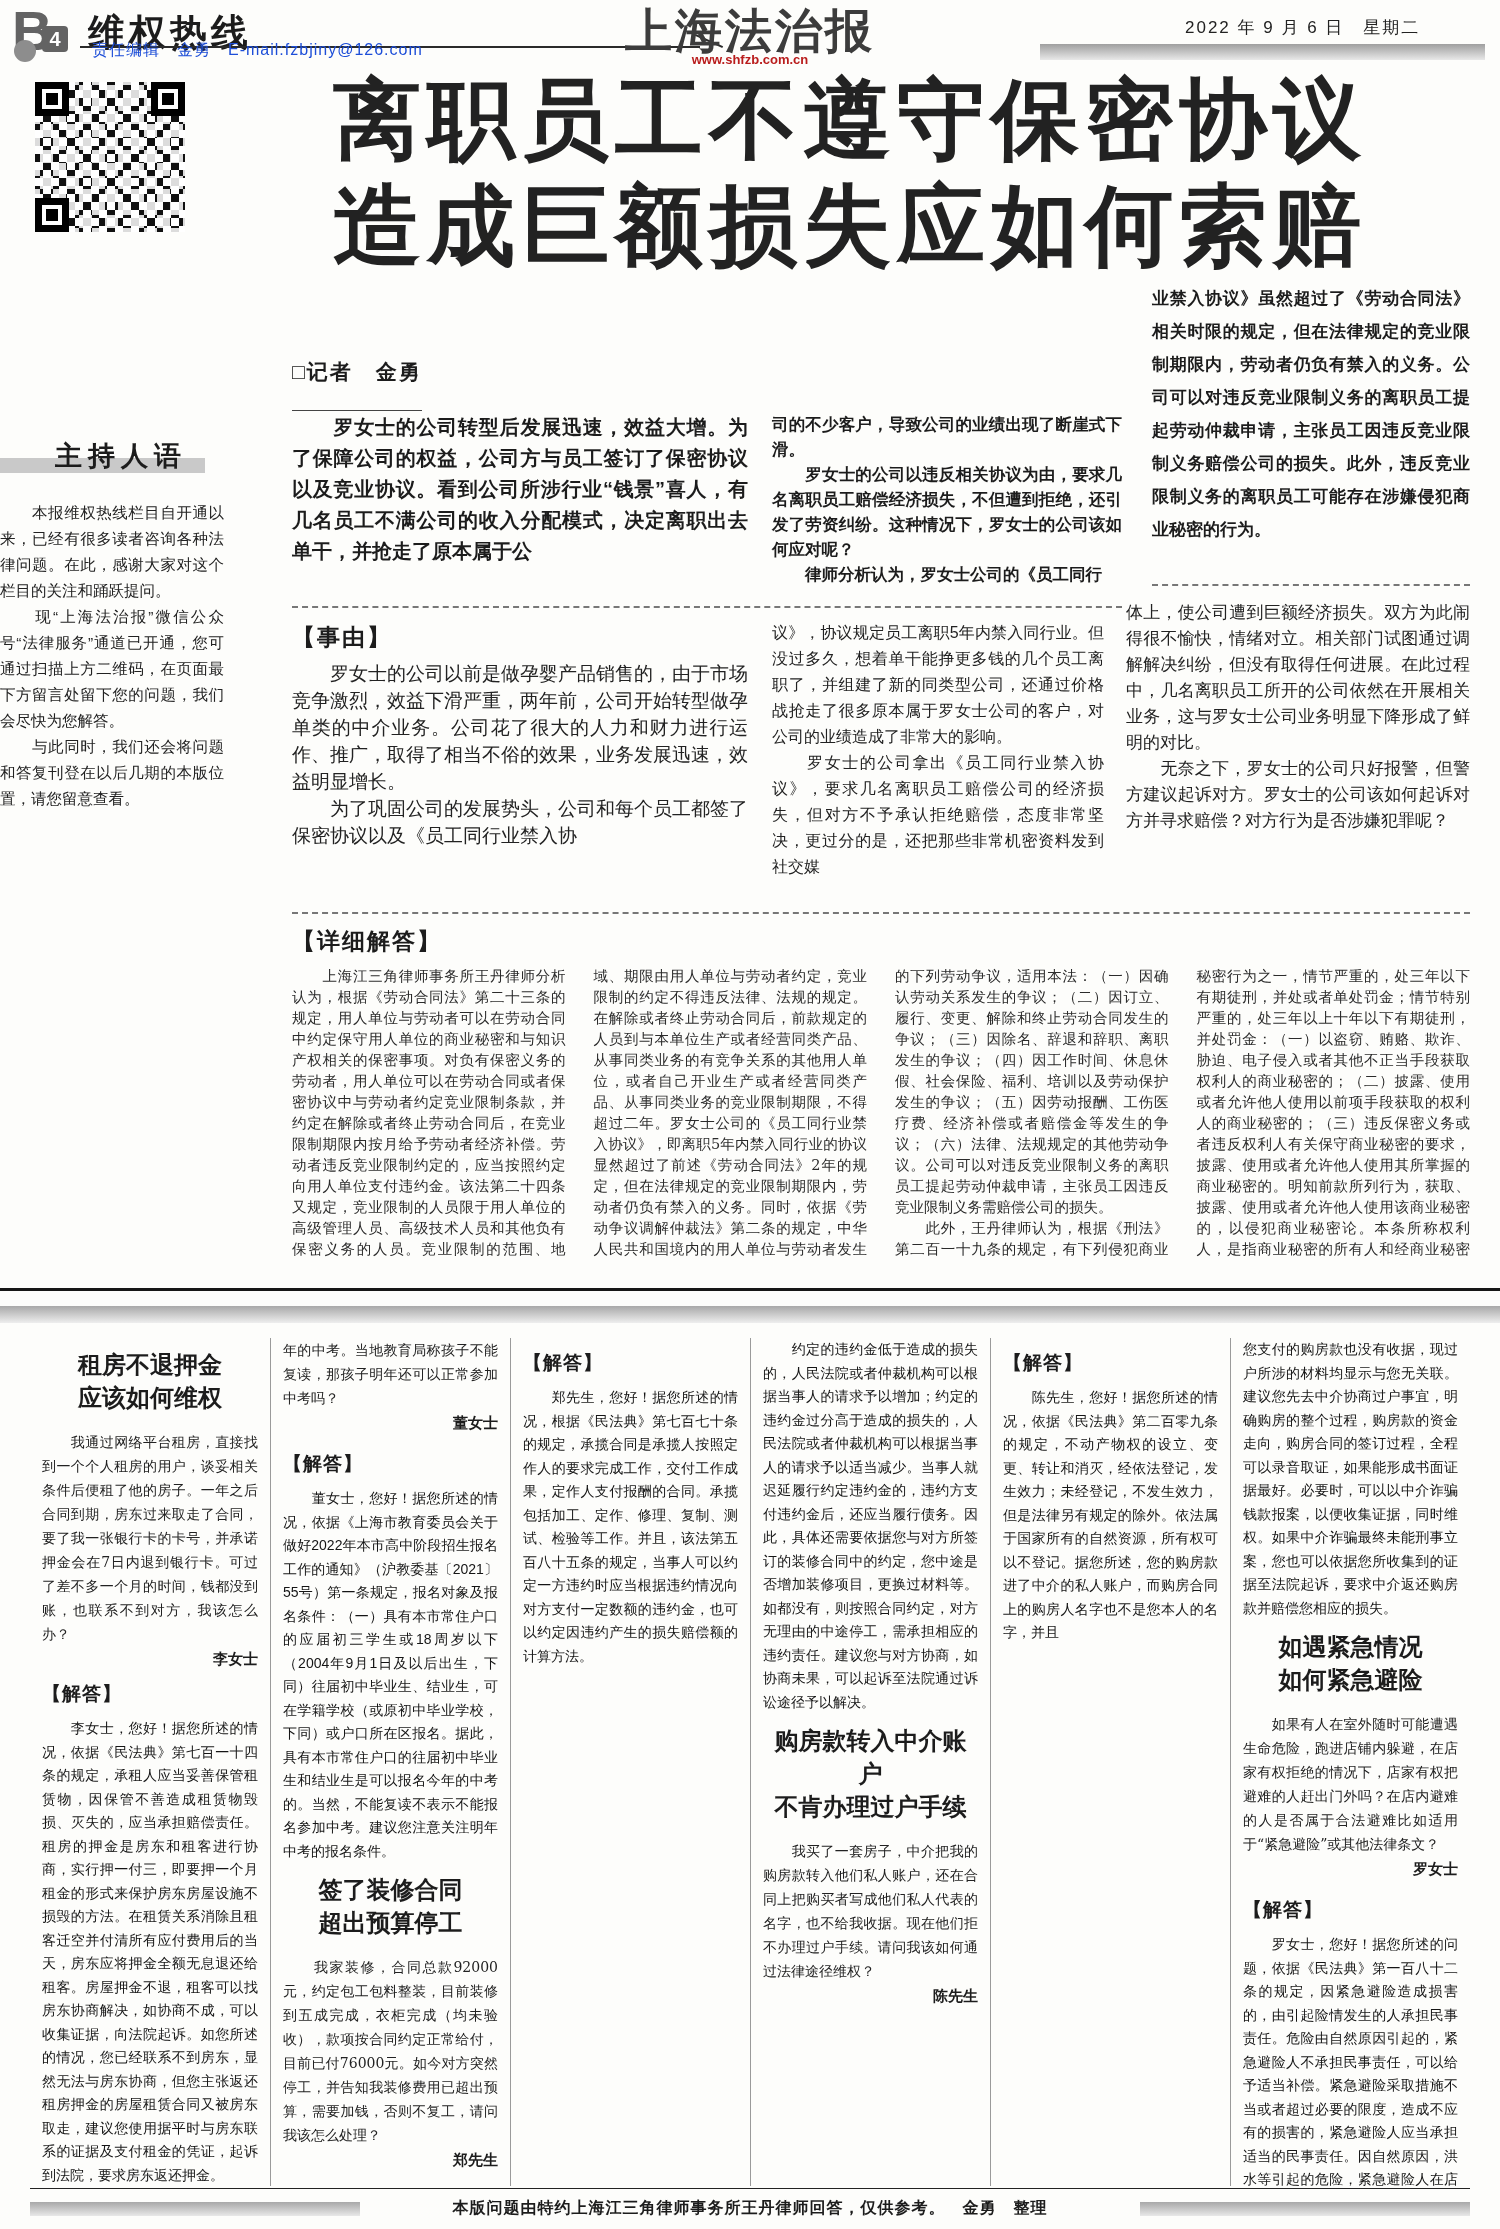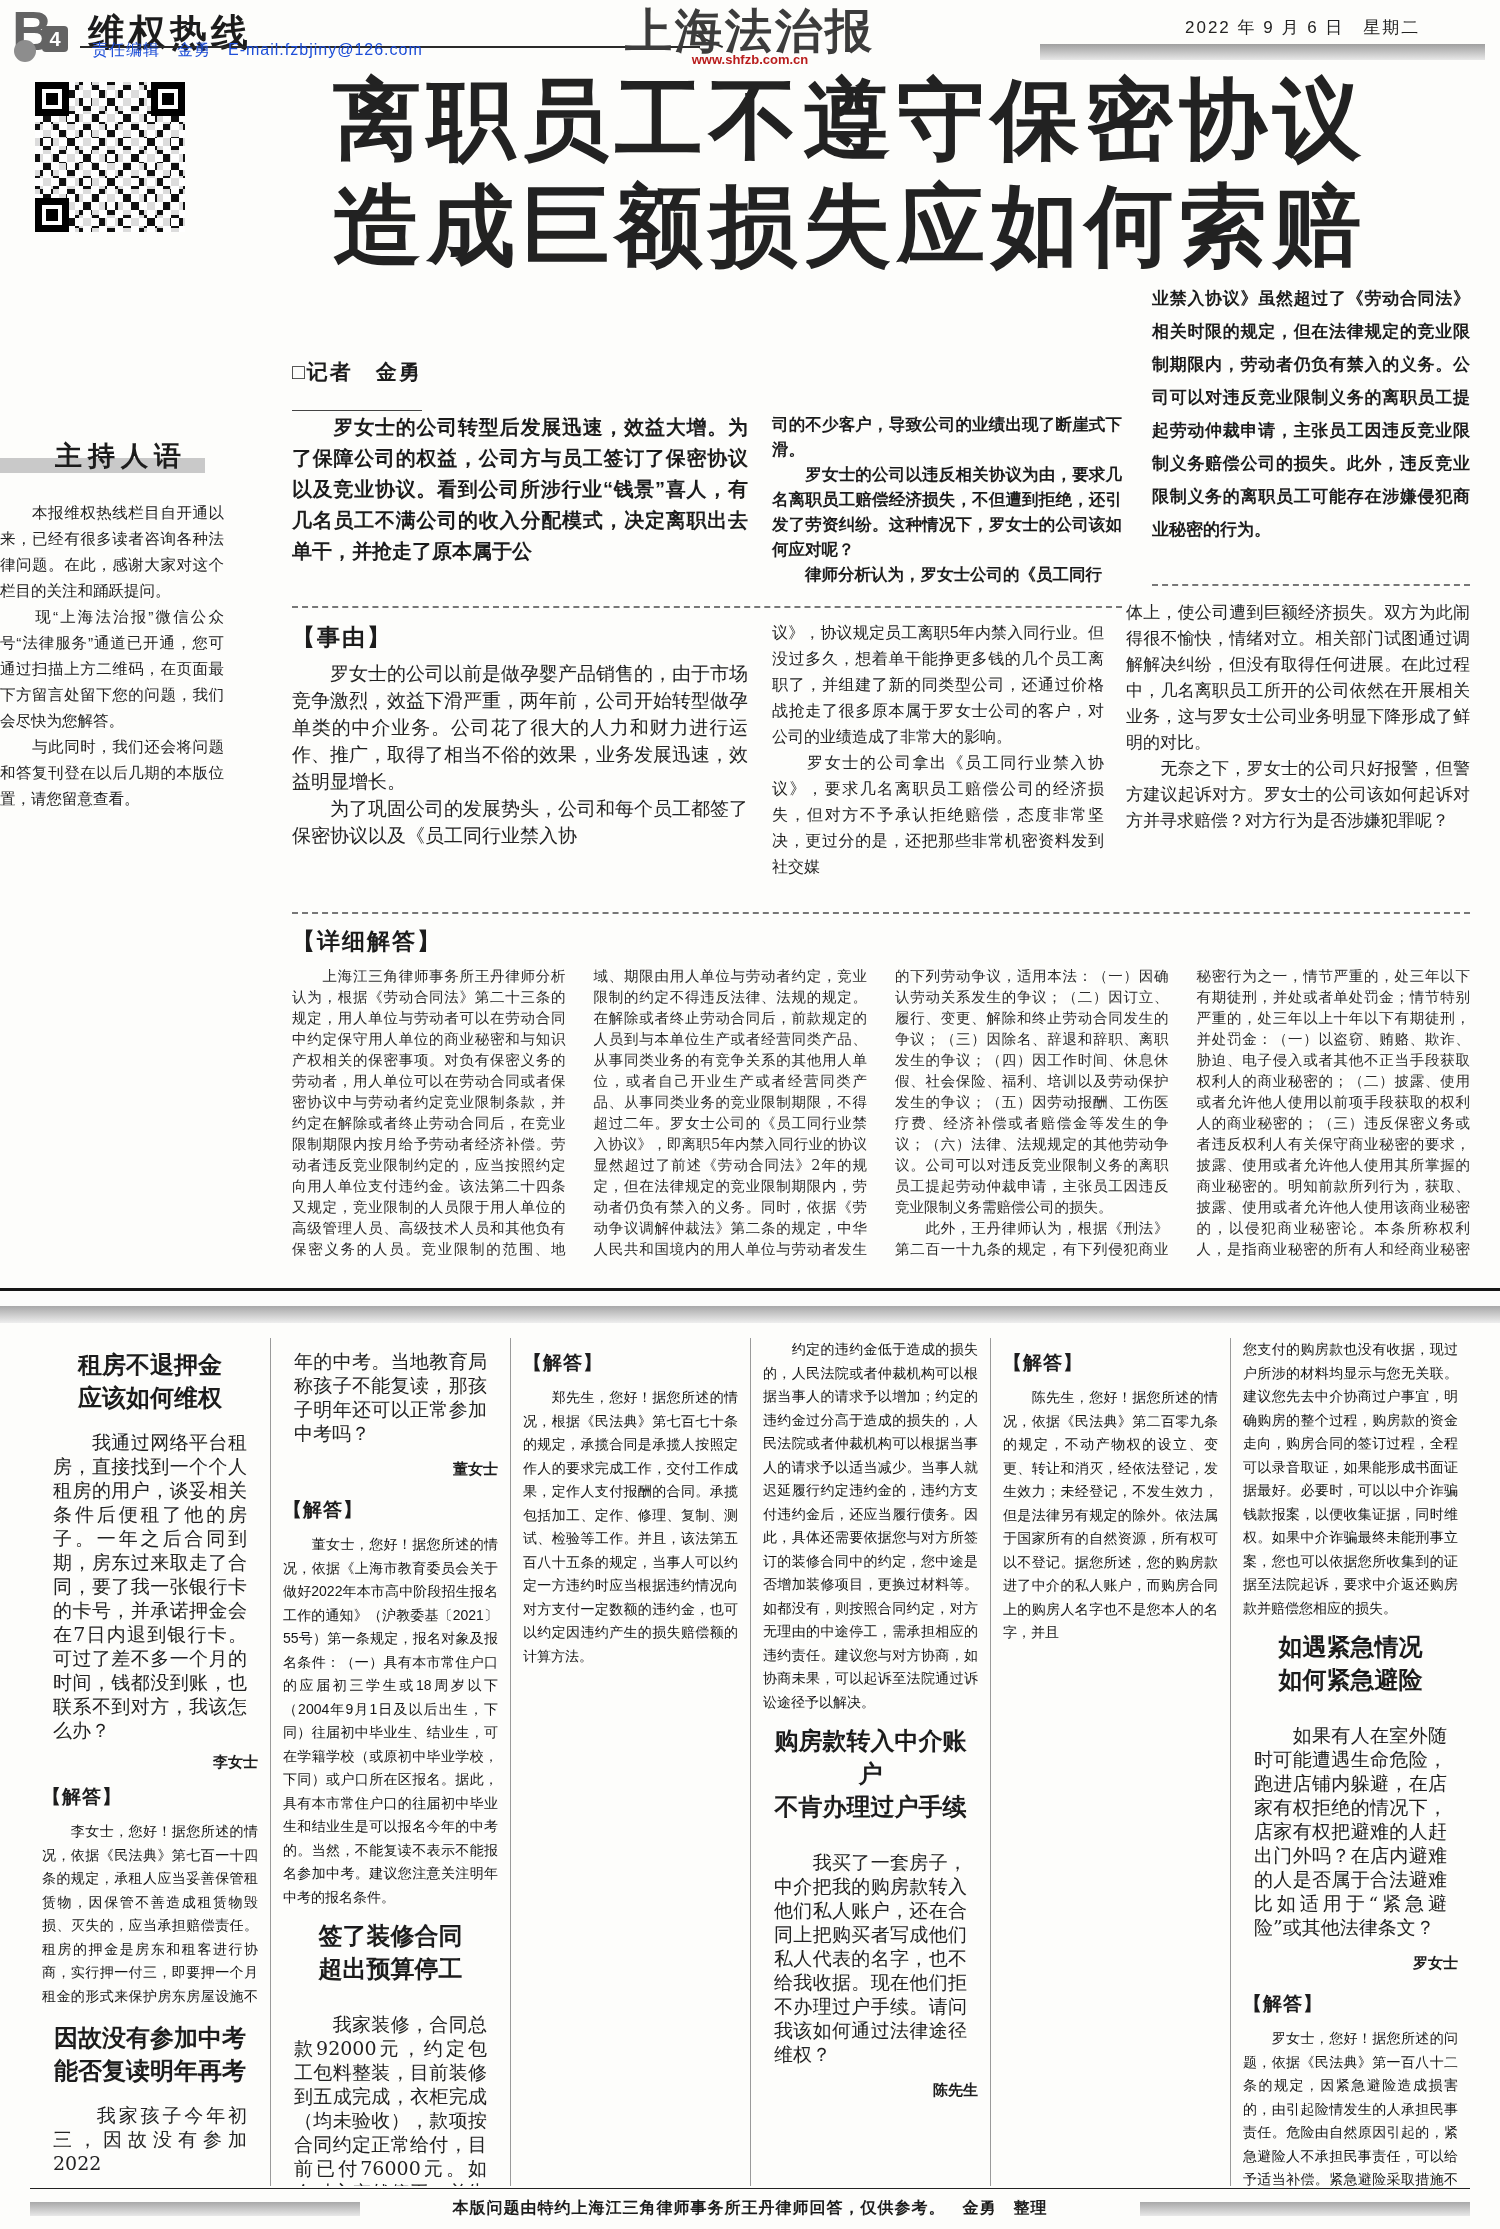--- a/index.html
+++ b/index.html
@@ -65,21 +65,21 @@
   .detail-body p{margin:0;}
 
   
   .mid-rule{left:0;top:1288px;width:1500px;height:3px;background:#161616;}
   .mid-gray{left:0;top:1306px;width:1500px;height:17px;background:linear-gradient(#a8a8a8,#eee);}
   .bottom{left:30px;top:1338px;width:1440px;height:848px;display:flex;}
   .bcol{width:240px;box-sizing:border-box;padding:0 12px;overflow:hidden;display:flex;flex-direction:column;}
   .bcol + .bcol{border-left:1px solid #9a9a9a;}
   .grow{flex:1 1 auto;overflow:hidden;}
   .qa-title{font-size:24px;line-height:33px;font-weight:900;text-align:center;margin:10px 0 16px;}
-  .q-text{font-family:"DejaVu Serif",serif;font-size:19px;line-height:24px;color:#222;margin:11px;}
+  .q-text{font-family:"DejaVu Serif",serif;font-size:14px;line-height:24px;color:#222;margin:0;}
   .asker{text-align:right;font-weight:700;font-size:15px;margin:4px 0 6px;}
   .ans-label{font-size:19px;font-weight:900;margin:12px 0 10px;letter-spacing:1px;}
   .a-text{font-size:14px;line-height:23.5px;color:#151515;margin:0;}
 
   
   .foot-rule{left:30px;top:2188px;width:1440px;border-top:1px solid #222;}
   .foot-bar-l{left:30px;top:2202px;width:330px;height:14px;background:linear-gradient(#a8a8a8,#e8e8e8);}
   .foot-bar-r{left:1140px;top:2202px;width:330px;height:14px;background:linear-gradient(#a8a8a8,#e8e8e8);}
   .foot-text{left:370px;top:2198px;width:760px;text-align:center;font-size:16px;font-weight:700;letter-spacing:1px;}
 </style>
@@ -151,25 +151,20 @@
 
     <div class="bcol">
       <div class="grow">
         <div class="qa-title preline">租房不退押金
 应该如何维权</div>
         <p class="q-text just">　　我通过网络平台租房，直接找到一个个人租房的用户，谈妥相关条件后便租了他的房子。一年之后合同到期，房东过来取走了合同，要了我一张银行卡的卡号，并承诺押金会在7日内退到银行卡。可过了差不多一个月的时间，钱都没到账，也联系不到对方，我该怎么办？</p>
         <div class="asker">李女士</div>
         <div class="ans-label">【解答】</div>
         <p class="a-text just">　　李女士，您好！据您所述的情况，依据《民法典》第七百一十四条的规定，承租人应当妥善保管租赁物，因保管不善造成租赁物毁损、灭失的，应当承担赔偿责任。租房的押金是房东和租客进行协商，实行押一付三，即要押一个月租金的形式来保护房东房屋设施不损毁的方法。在租赁关系消除且租客迁空并付清所有应付费用后的当天，房东应将押金全额无息退还给租客。房屋押金不退，租客可以找房东协商解决，如协商不成，可以收集证据，向法院起诉。如您所述的情况，您已经联系不到房东，显然无法与房东协商，但您主张返还租房押金的房屋租赁合同又被房东取走，建议您使用据平时与房东联系的证据及支付租金的凭证，起诉到法院，要求房东返还押金。</p>
       </div>
-      <div>
-        <div class="qa-title preline">因故没有参加中考
-能否复读明年再考</div>
-        <p class="q-text just">　　我家孩子今年初三，因故没有参加2022</p>
-      </div>
     </div>
 
     <div class="bcol">
       <p class="q-text just">年的中考。当地教育局称孩子不能复读，那孩子明年还可以正常参加中考吗？</p>
       <div class="asker">董女士</div>
       <div class="ans-label">【解答】</div>
       <p class="a-text just">　　董女士，您好！据您所述的情况，依据《上海市教育委员会关于做好2022年本市高中阶段招生报名工作的通知》（沪教委基〔2021〕55号）第一条规定，报名对象及报名条件：（一）具有本市常住户口的应届初三学生或18周岁以下（2004年9月1日及以后出生，下同）往届初中毕业生、结业生，可在学籍学校（或原初中毕业学校，下同）或户口所在区报名。据此，具有本市常住户口的往届初中毕业生和结业生是可以报名今年的中考的。当然，不能复读不表示不能报名参加中考。建议您注意关注明年中考的报名条件。</p>
       <div class="qa-title preline">签了装修合同
 超出预算停工</div>
       <p class="q-text just">　　我家装修，合同总款92000元，约定包工包料整装，目前装修到五成完成，衣柜完成（均未验收），款项按合同约定正常给付，目前已付76000元。如今对方突然停工，并告知我装修费用已超出预算，需要加钱，否则不复工，请问我该怎么处理？</p>

